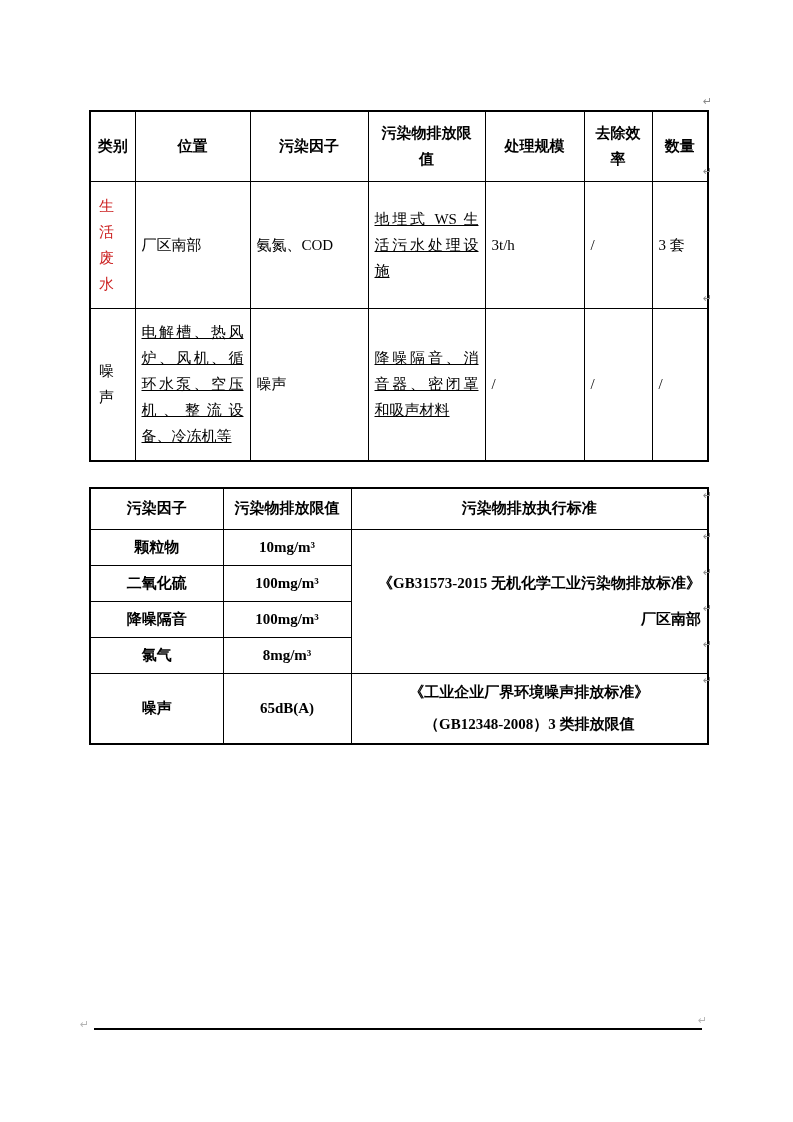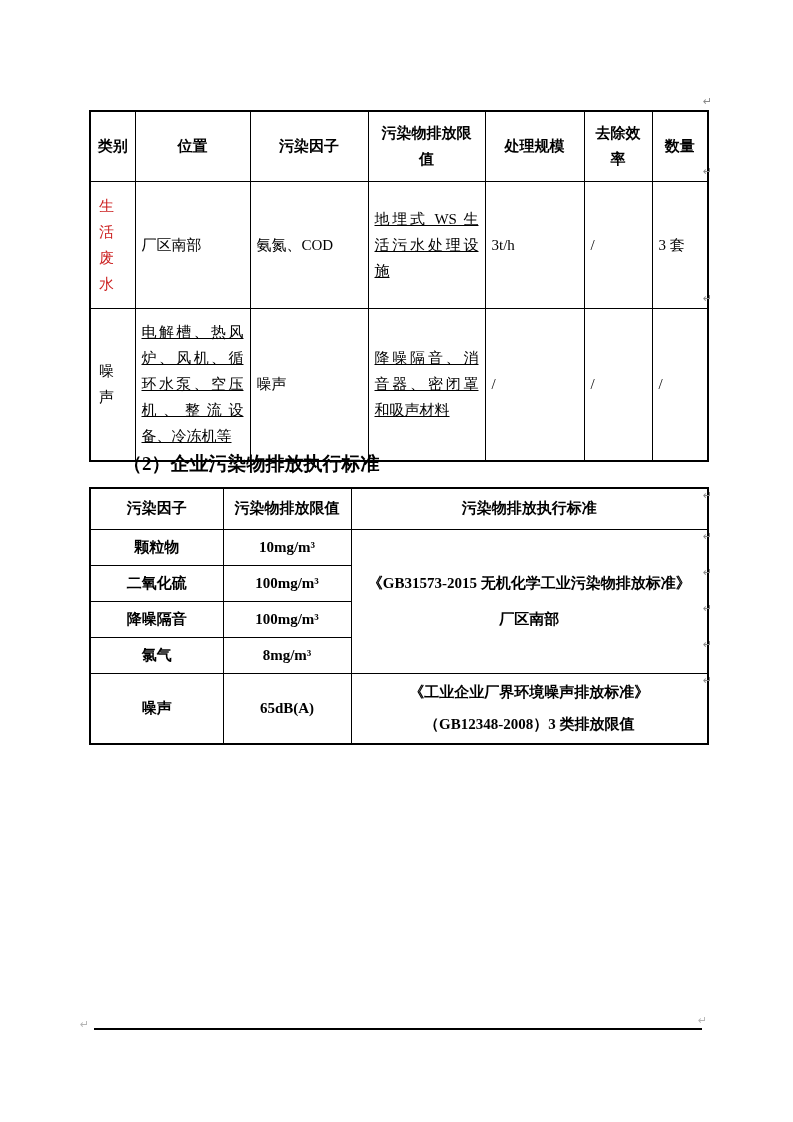--- a/index.html
+++ b/index.html
@@ -58,21 +58,21 @@
     vertical-align: middle;
     text-align: center;
     padding: 2px 6px;
     overflow: hidden;
     font-weight: bold;
   }
   #t2 th { font-weight: bold; }
   #t2 tr.hdr { height: 41px; }
   #t2 tr.r { height: 36px; }
   #t2 tr.rn { height: 71px; }
-  #t2 td.std { line-height: 36px; }
+  #t2 td.std { line-height: 36px; text-align: right; }
   #t2 td.std2 { line-height: 32px; }
 
   
   .footer-rule {
     position: absolute;
     left: 94px; top: 1028px;
     width: 608px; height: 2px;
     background: #000;
   }
 
@@ -126,21 +126,20 @@
       <td class="just">电解槽、热风炉、风机、循环水泵、空压机、整流设备、冷冻机等</td>
       <td>噪声</td>
       <td class="just">降噪隔音、消音器、密闭罩和吸声材料</td>
       <td>/</td>
       <td>/</td>
       <td>/</td>
     </tr>
   </tbody>
     </table>
 
-  <div class="sub-heading">（2）企业污染物排放执行标准</div>
 
   <table class="doc-table" id="t2">
     <colgroup>
       <col style="width:133px">
         <col style="width:128px">
         <col style="width:357px">
     </colgroup>
     <tbody>
         <tr class="hdr">
       <th>污染因子</th>

